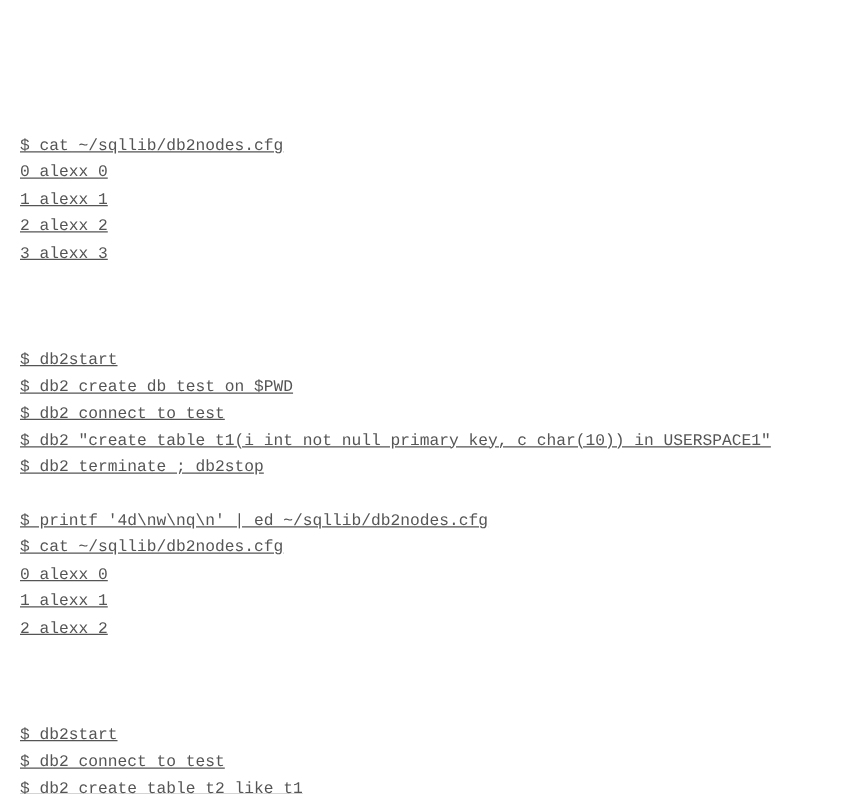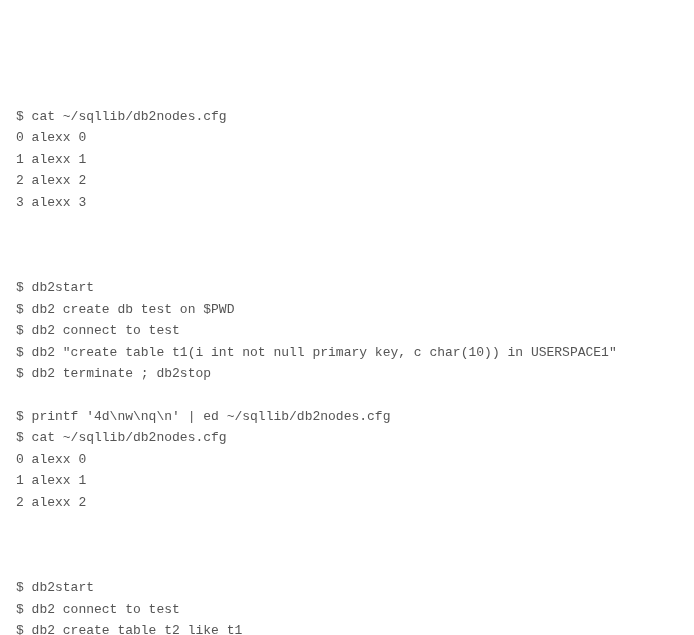--- a/index.html
+++ b/index.html
@@ -10,20 +10,21 @@
       line-height: 1.65;
       color: #555;
       background: #fff;
       white-space: pre;
       width: 694px;
       box-sizing: border-box;
       position: relative;
     }
     .terminal-block {
       display: block;
+      text-decoration: underline;
     }
   </style>
 </head>
 <body>
 
 
 
 <div class="terminal-block">$ cat ~/sqllib/db2nodes.cfg
 0 alexx 0
 1 alexx 1

